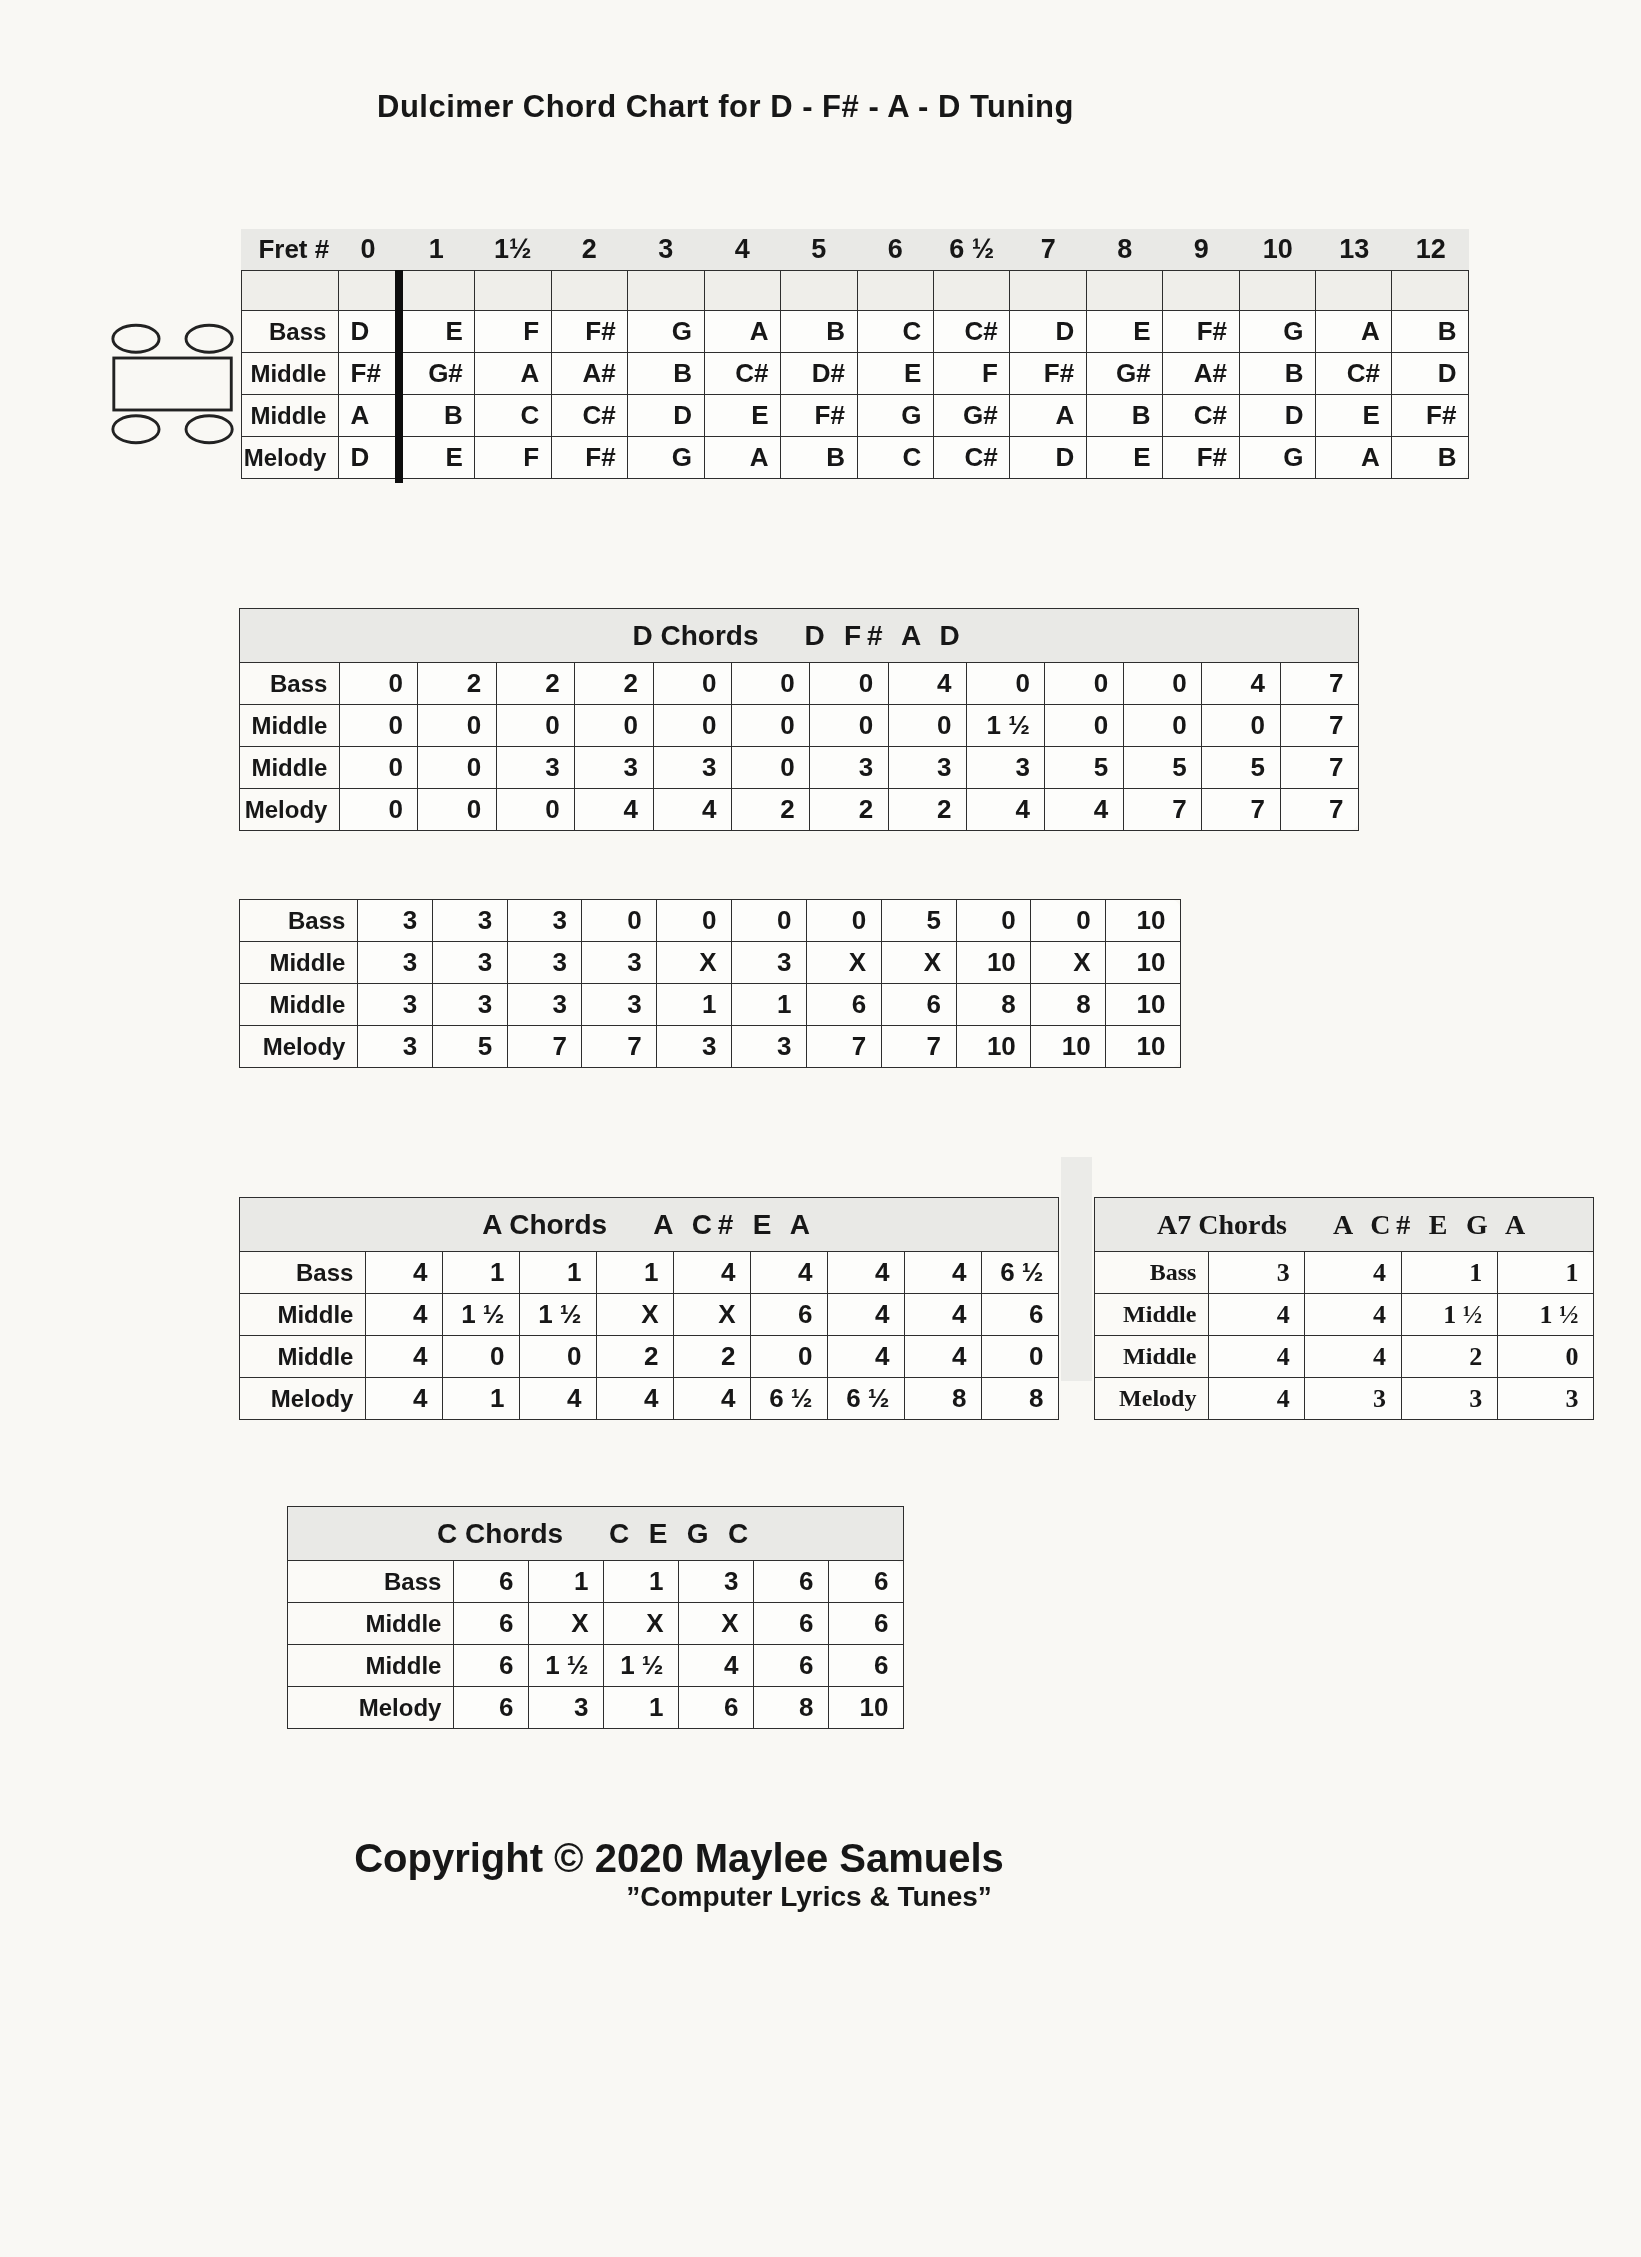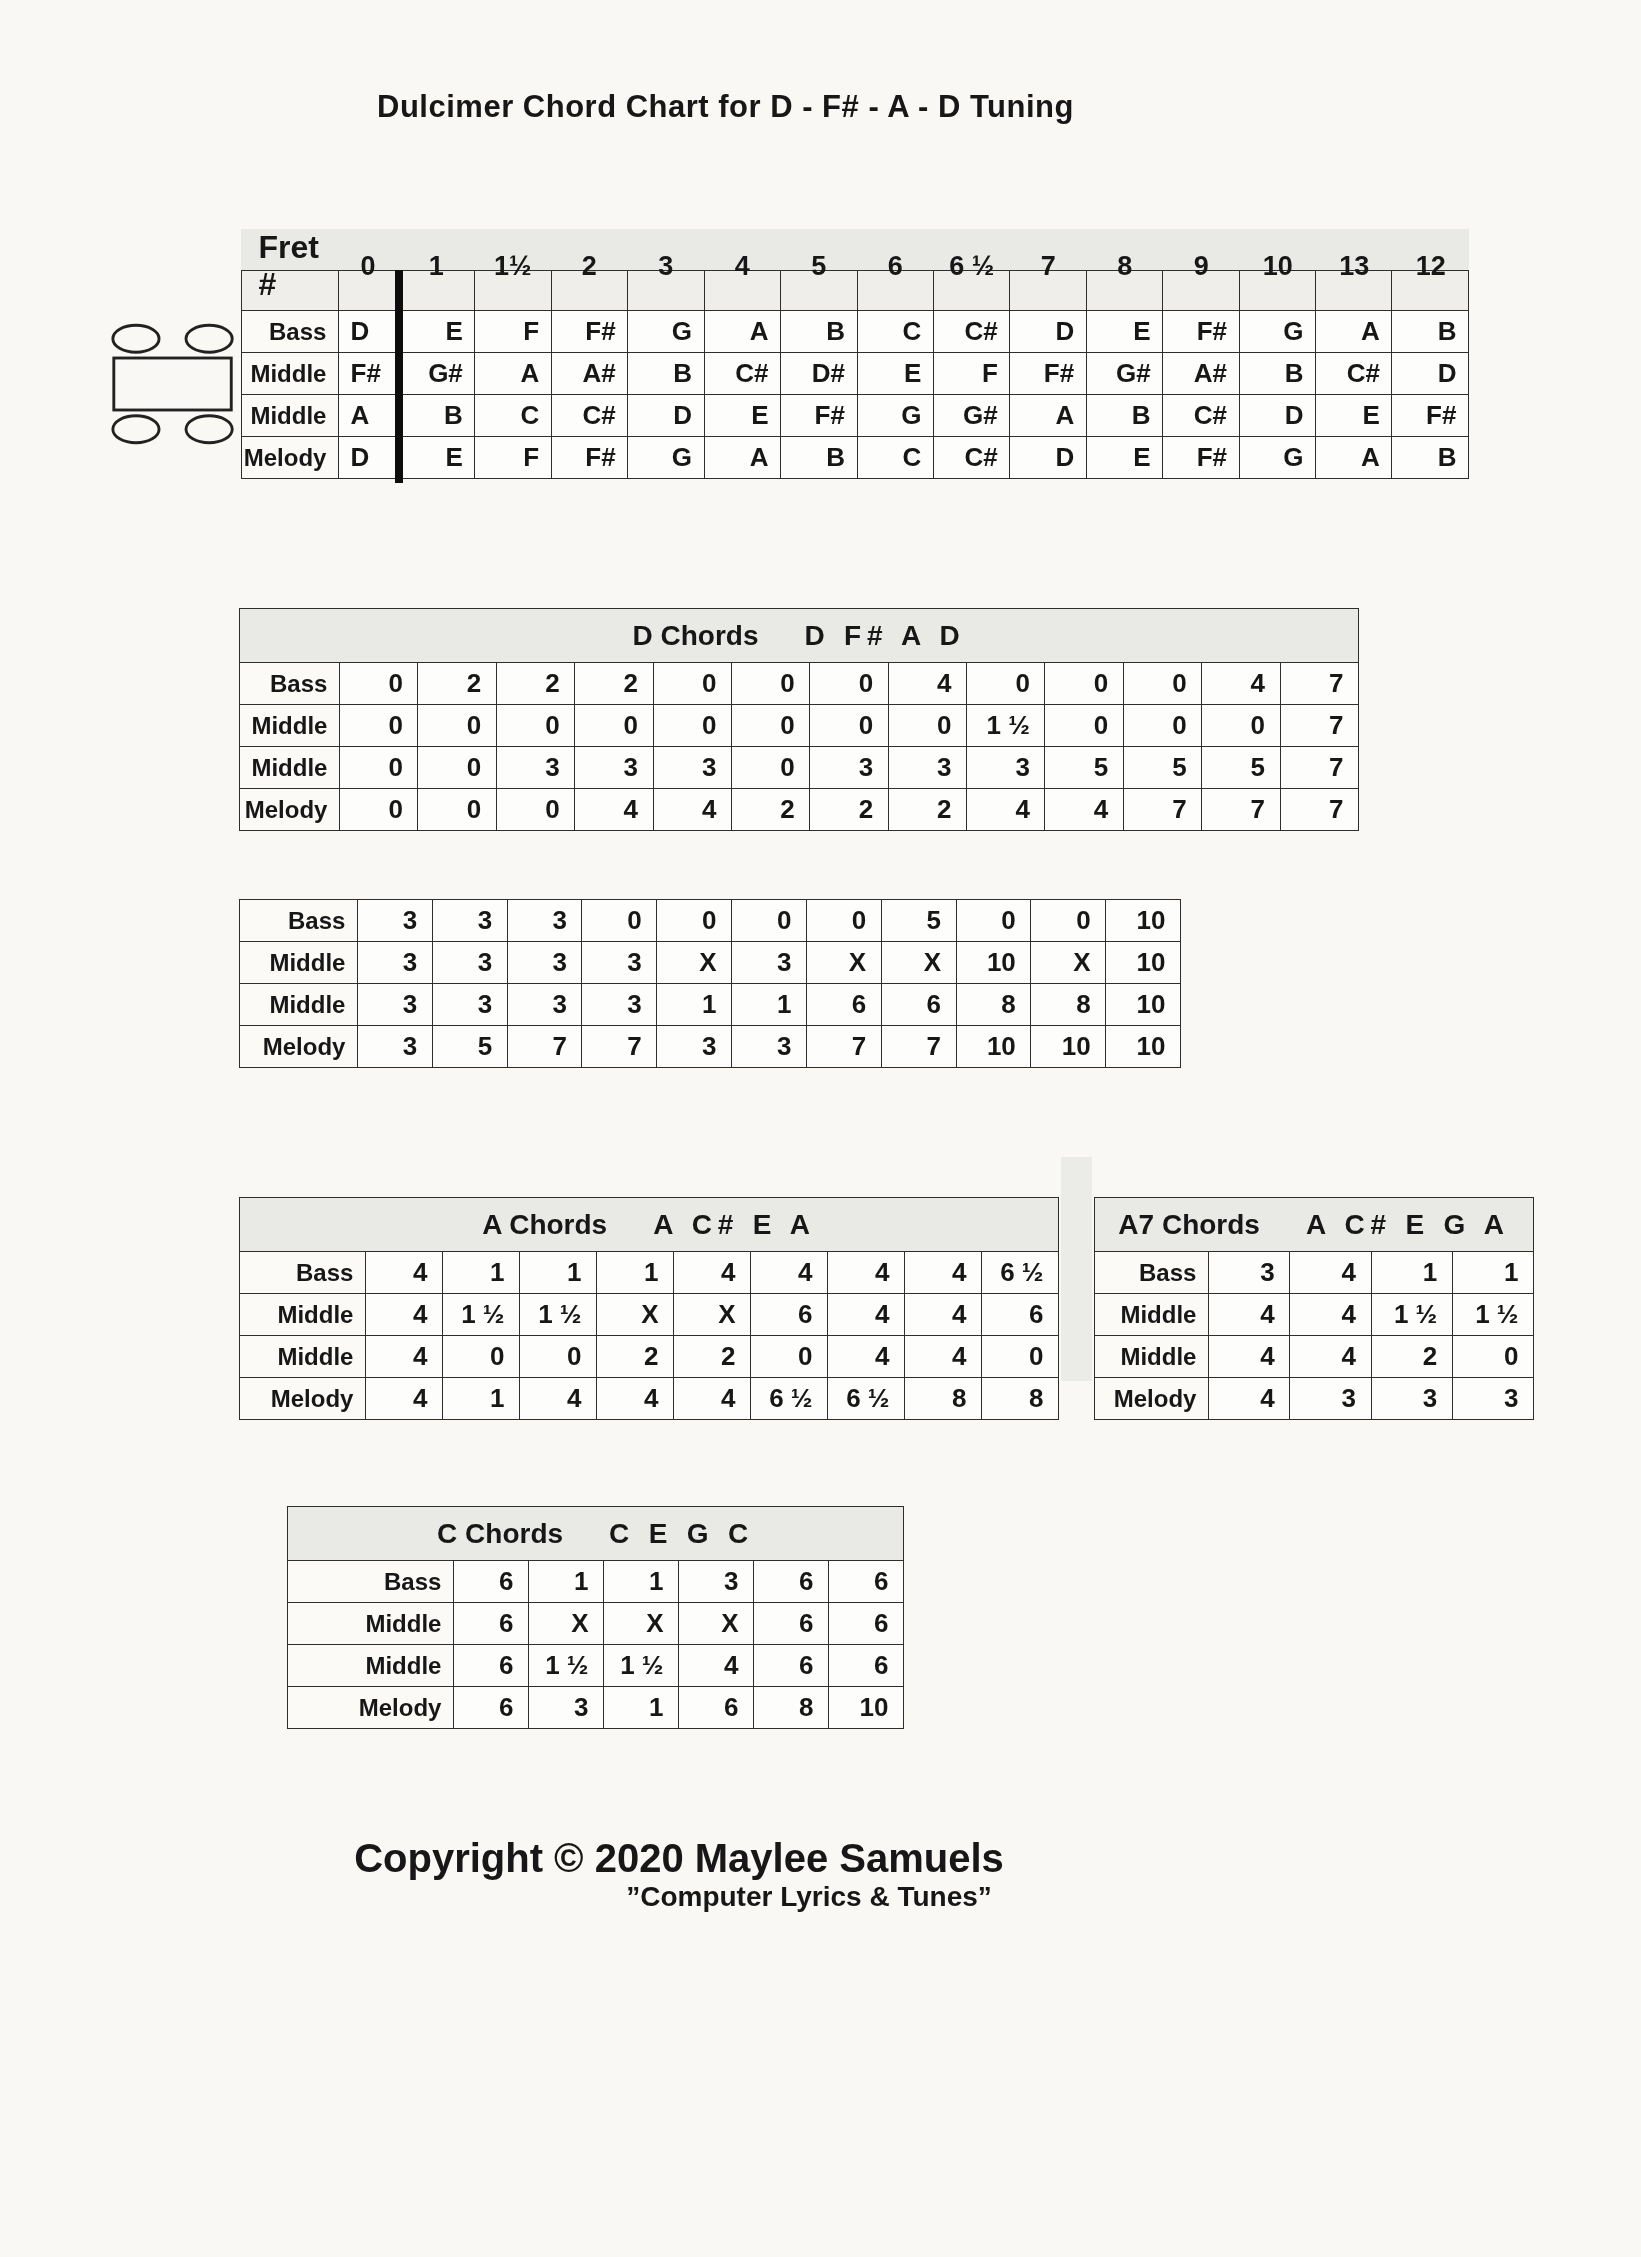--- a/index.html
+++ b/index.html
@@ -25,21 +25,21 @@
 
   
   #fret-area { top:229px; left:241px; width:1228px; }
   .fret-head {
     display:grid;
     grid-template-columns:97px 60px repeat(14, 1fr);
     width:1228px; height:41px;
     background:#e9e9e6;
     align-items:center;
   }
-  .fret-head .corner { text-align:left; padding-left:17.4px; font-size:32px; font-weight:700; }
+  .fret-head .corner { text-align:left; padding-left:17.4px; font-size:26px; font-weight:700; }
   .fret-head .fnum   { text-align:center; font-size:27px; font-weight:700; }
 
   table.grid {
     border-collapse:collapse;
     table-layout:fixed;
     width:100%;
     background:#fdfdfb;
     border-radius:12px;
   }
   table.grid td, table.grid th {
@@ -69,21 +69,21 @@
     font-size:28px; font-weight:700;
   }
   .chord-head .cnotes { letter-spacing:5.8px; }
   .chord-tbl table { border:1.9px solid #242424; }
   .chord-tbl th.slabel { text-align:right; padding-right:11.6px; font-size:24px; background:#fbfaf7; }
   .chord-tbl td { text-align:right; padding-right:14.5px; }
 
   #ct-d  { top:568px;  left:239px; width:1120px; }
   #ct-g  { top:859px;  left:239px; width:942px; }
   #ct-a  { top:1157px; left:239px; width:820px; }
-  #ct-a7 { top:1157px; left:1094px; width:440px; }
+  #ct-a7 { top:1157px; left:1094px; width:500px;font-family:Liberation Serif, serif; }
   #ct-c  { top:1466px; left:239px; width:665px;padding-left:48px; }
 
   #ct-d  col.c-label { width:100px; }
   #ct-g  col.c-label { width:118px; }
   #ct-a  col.c-label { width:126px; }
   #ct-a7 col.c-label { width:114px; }
   #ct-c  col.c-label { width:166px; }
 
   #gap-strip { top:1157px; left:1061px; width:31px; height:224px; background:#ebebe8; }
 

